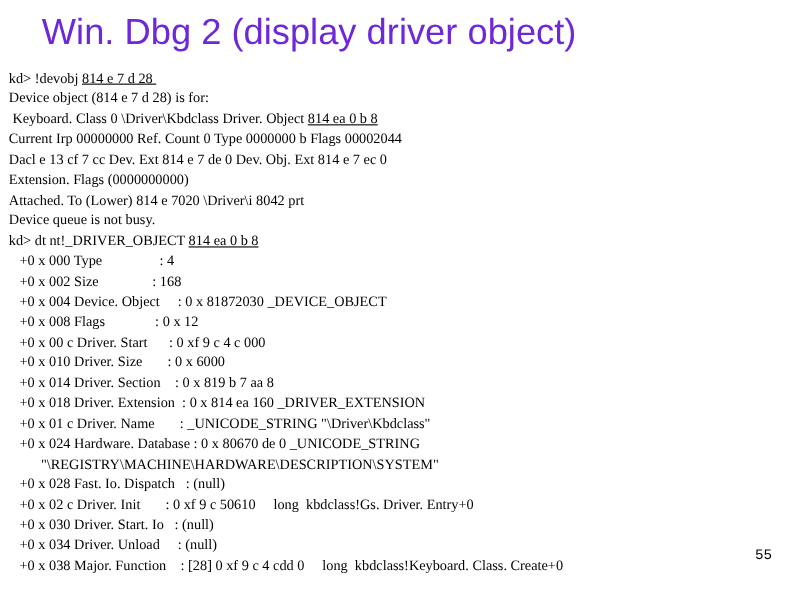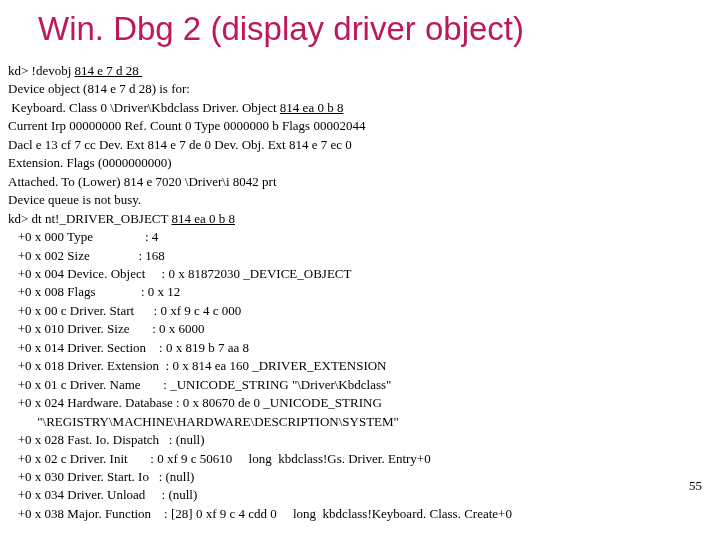--- a/index.html
+++ b/index.html
@@ -14,38 +14,38 @@
   }
   .slide {
     width: 720px;
     height: 540px;
     position: relative;
     box-sizing: border-box;
   }
   .title {
     font-size: 33px;
     font-weight: 400;
-    color: #be185d;
+    color: #6d28d9;
     padding: 10px 0 0 38px;
     letter-spacing: 0px;
   }
   .body {
     font-family: "Times New Roman", Times, serif;
     font-size: 13px;
     line-height: 1.42;
     color: #000;
     padding: 14px 8px 0 8px;
     white-space: pre;
   }
   .u { text-decoration: underline; }
   .pageno {
     position: absolute;
     right: 18px;
-    bottom: 46px;
-    font-family: Liberation Serif, serif;
+    bottom: 28px;
+    font-family: Liberation Mono, monospace;
     font-size: 13px;
     color: #000;
   }
 </style>
 </head>
 <body>
 
 <div class="slide">
 
   <div class="title">Win. Dbg 2 (display driver object)</div>

